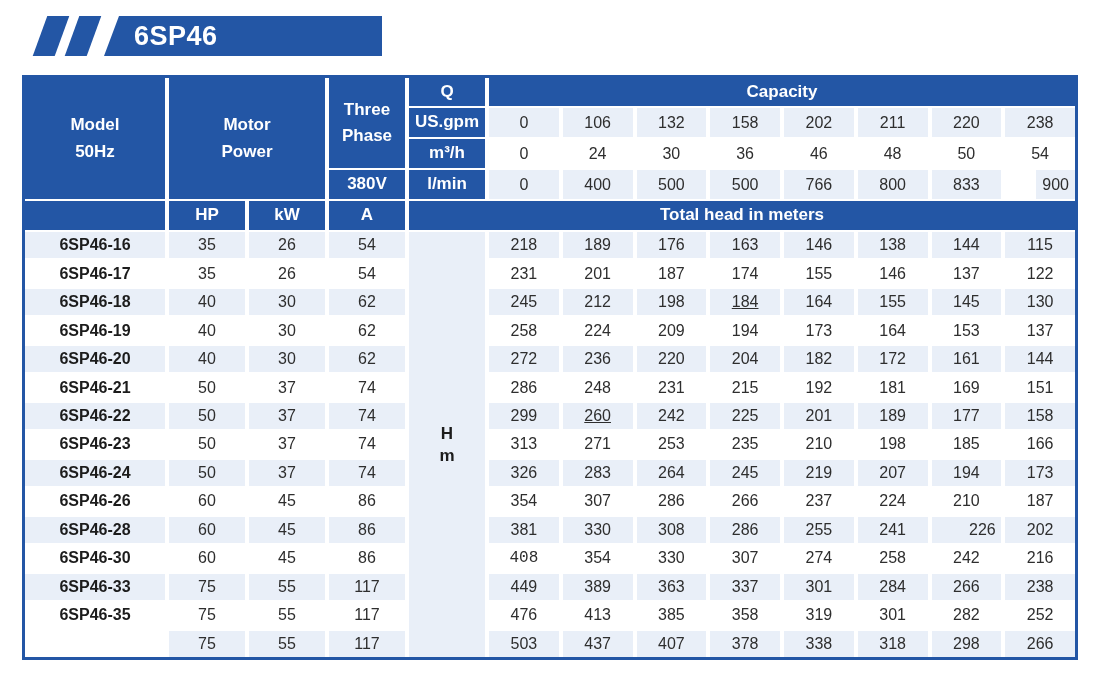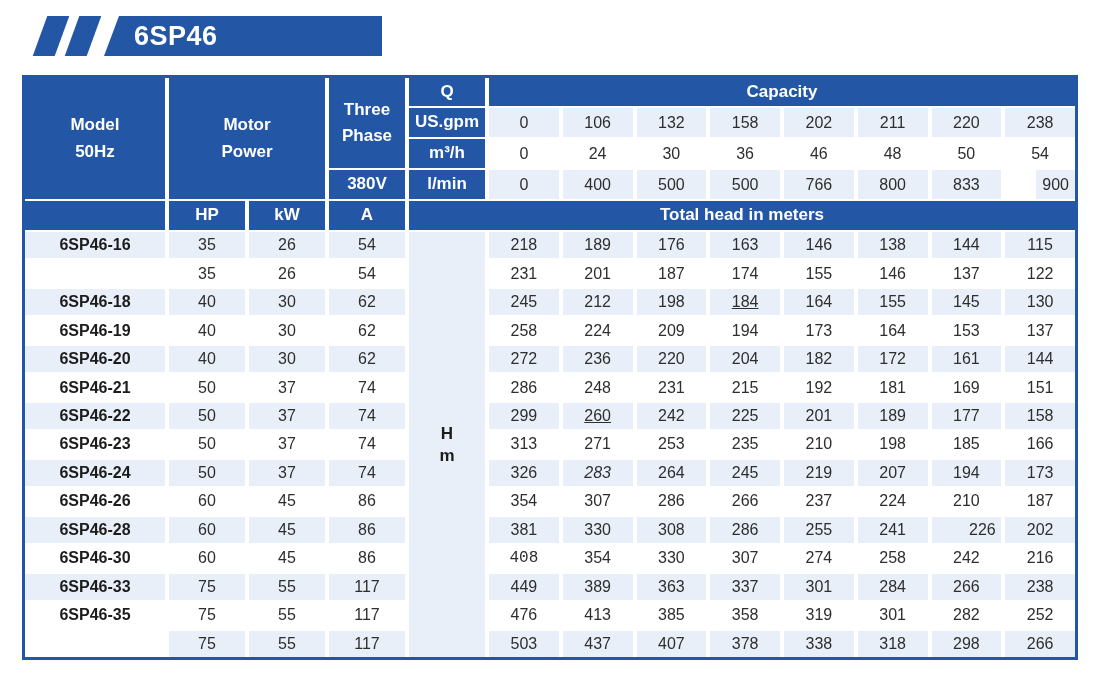--- a/index.html
+++ b/index.html
@@ -124,20 +124,21 @@
     <div class="cell num lt" style="grid-area: 6 / 3;">26</div>
     <div class="cell num lt" style="grid-area: 6 / 4;">54</div>
     <div class="cell num lt" style="grid-area: 6 / 6;">218</div>
     <div class="cell num lt" style="grid-area: 6 / 7;">189</div>
     <div class="cell num lt" style="grid-area: 6 / 8;">176</div>
     <div class="cell num lt" style="grid-area: 6 / 9;">163</div>
     <div class="cell num lt" style="grid-area: 6 / 10;">146</div>
     <div class="cell num lt" style="grid-area: 6 / 11; text-align: center;">138</div>
     <div class="cell num lt" style="grid-area: 6 / 12;">144</div>
     <div class="cell num lt" style="grid-area: 6 / 13;">115</div>
+    <div class="cell model " style="grid-area: 7 / 1;">6SP46-17</div>
     <div class="cell num " style="grid-area: 7 / 2;">35</div>
     <div class="cell num " style="grid-area: 7 / 3;">26</div>
     <div class="cell num " style="grid-area: 7 / 4;">54</div>
     <div class="cell num " style="grid-area: 7 / 6;">231</div>
     <div class="cell num " style="grid-area: 7 / 7;">201</div>
     <div class="cell num " style="grid-area: 7 / 8;">187</div>
     <div class="cell num " style="grid-area: 7 / 9;">174</div>
     <div class="cell num " style="grid-area: 7 / 10;">155</div>
     <div class="cell num " style="grid-area: 7 / 11;">146</div>
     <div class="cell num " style="grid-area: 7 / 12;">137</div>
@@ -212,21 +213,21 @@
     <div class="cell num " style="grid-area: 13 / 9;">235</div>
     <div class="cell num " style="grid-area: 13 / 10;">210</div>
     <div class="cell num " style="grid-area: 13 / 11;">198</div>
     <div class="cell num " style="grid-area: 13 / 12;">185</div>
     <div class="cell num " style="grid-area: 13 / 13;">166</div>
     <div class="cell model lt" style="grid-area: 14 / 1;">6SP46-24</div>
     <div class="cell num lt" style="grid-area: 14 / 2;">50</div>
     <div class="cell num lt" style="grid-area: 14 / 3;">37</div>
     <div class="cell num lt" style="grid-area: 14 / 4;">74</div>
     <div class="cell num lt" style="grid-area: 14 / 6;">326</div>
-    <div class="cell num lt" style="grid-area: 14 / 7; font-style: italic;">283</div>
+    <div class="cell num lt" style="grid-area: 14 / 7;">283</div>
     <div class="cell num lt" style="grid-area: 14 / 8;">264</div>
     <div class="cell num lt" style="grid-area: 14 / 9;">245</div>
     <div class="cell num lt" style="grid-area: 14 / 10;">219</div>
     <div class="cell num lt" style="grid-area: 14 / 11;">207</div>
     <div class="cell num lt" style="grid-area: 14 / 12;">194</div>
     <div class="cell num lt" style="grid-area: 14 / 13;">173</div>
     <div class="cell model " style="grid-area: 15 / 1;">6SP46-26</div>
     <div class="cell num " style="grid-area: 15 / 2;">60</div>
     <div class="cell num " style="grid-area: 15 / 3;">45</div>
     <div class="cell num " style="grid-area: 15 / 4;">86</div>

